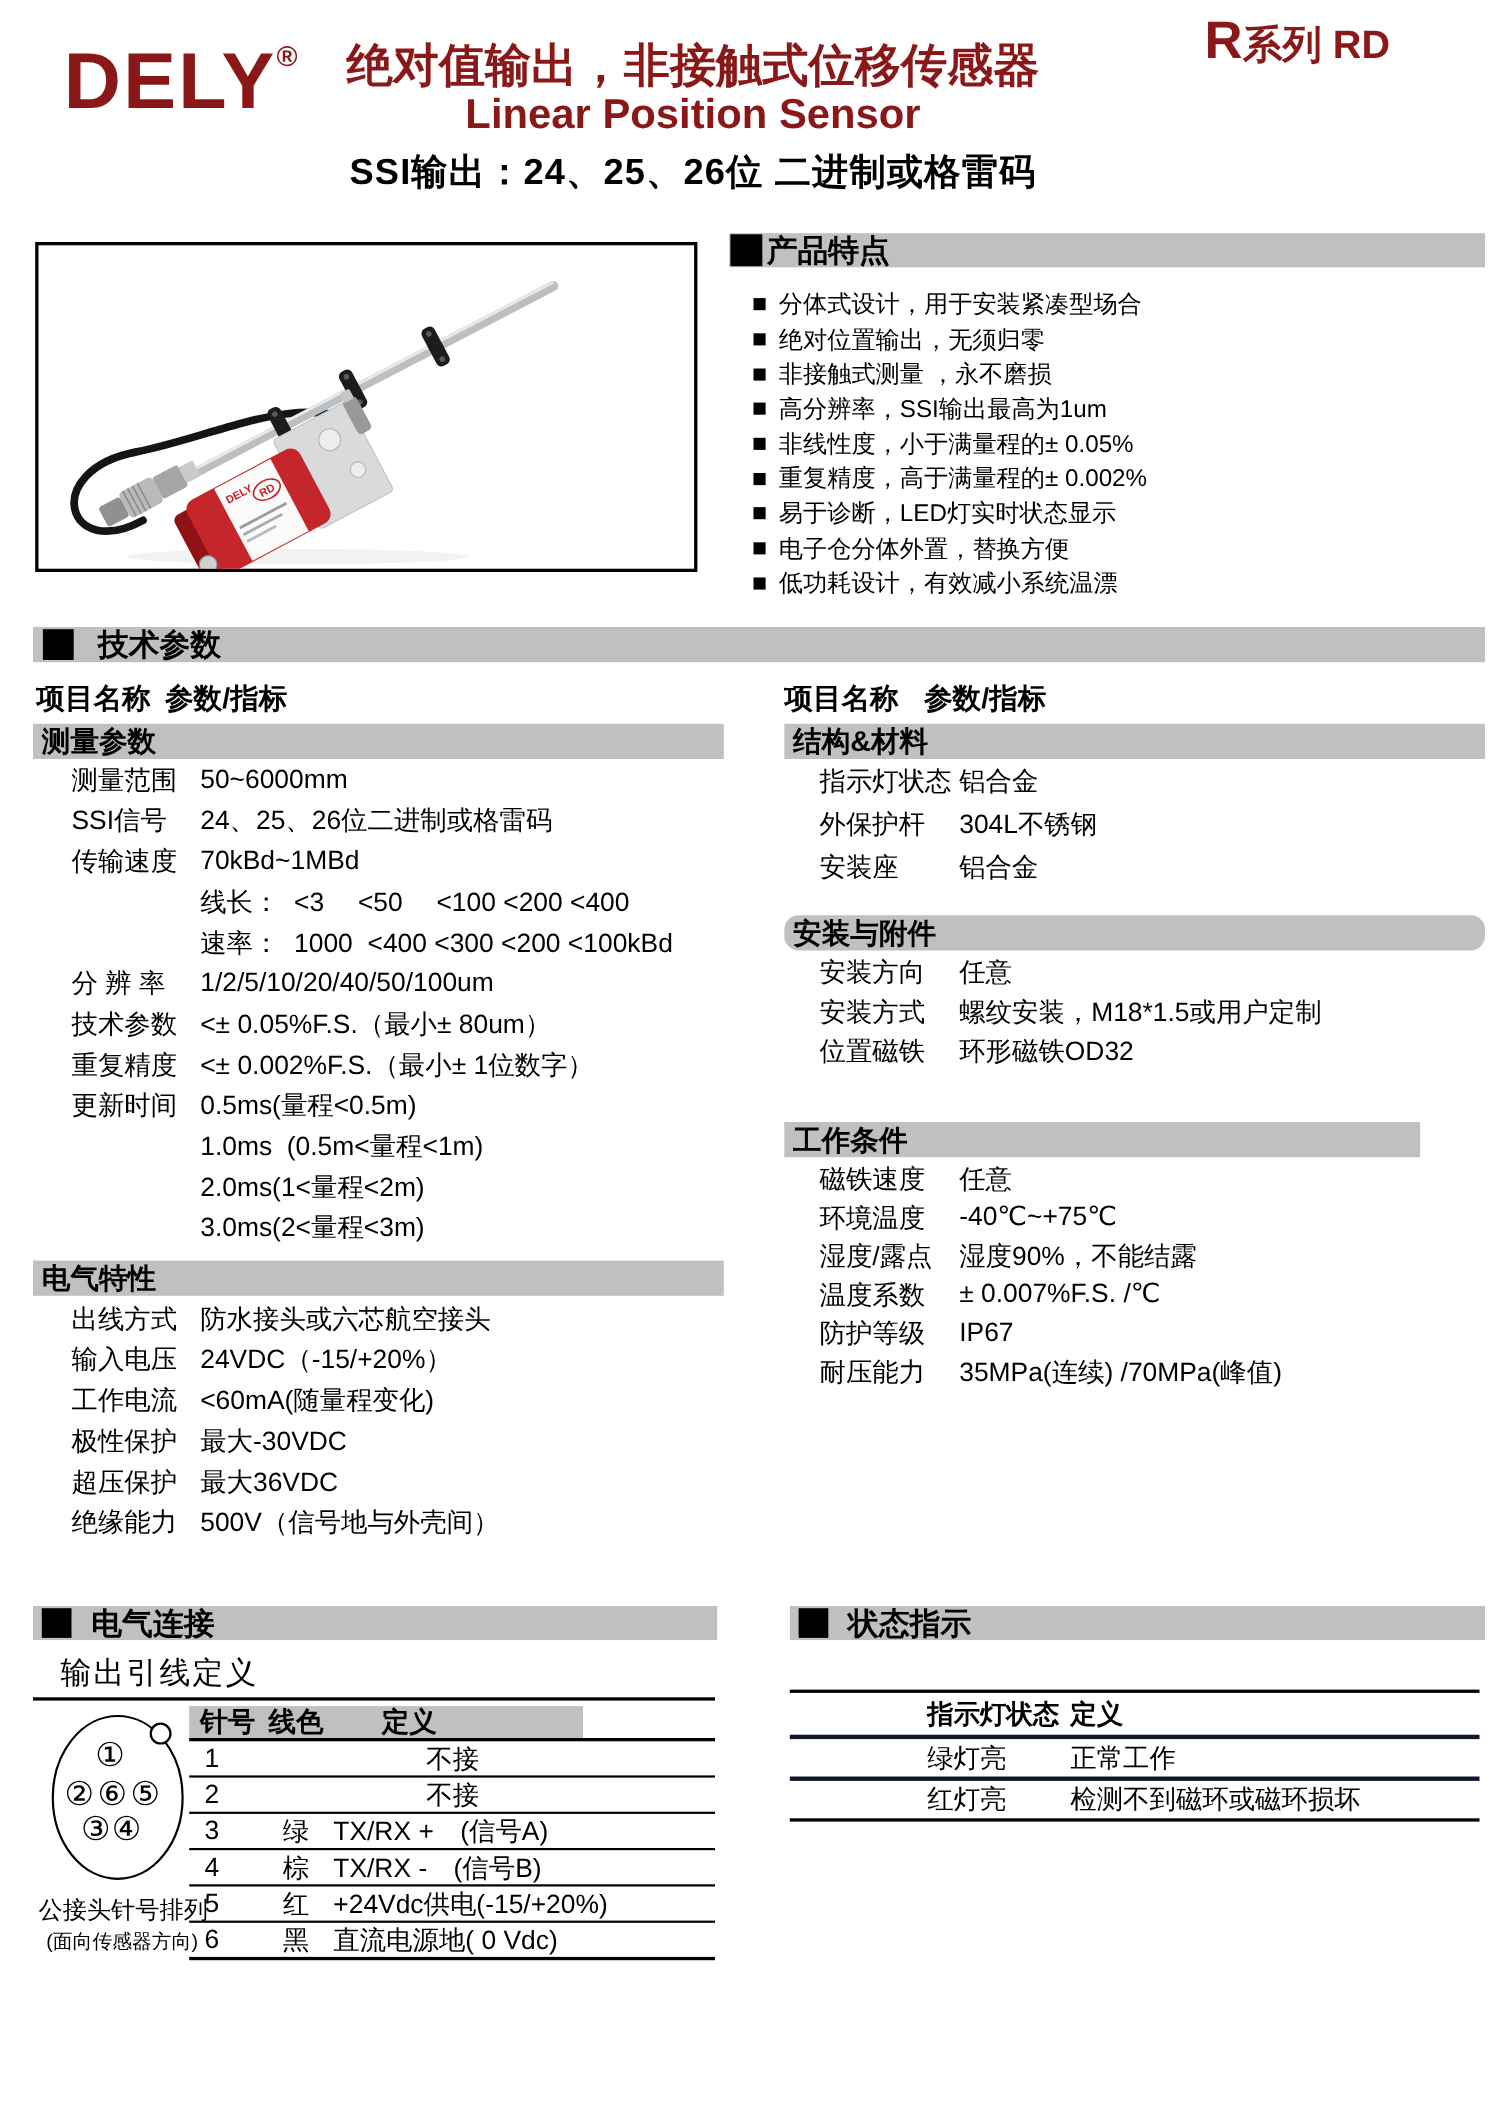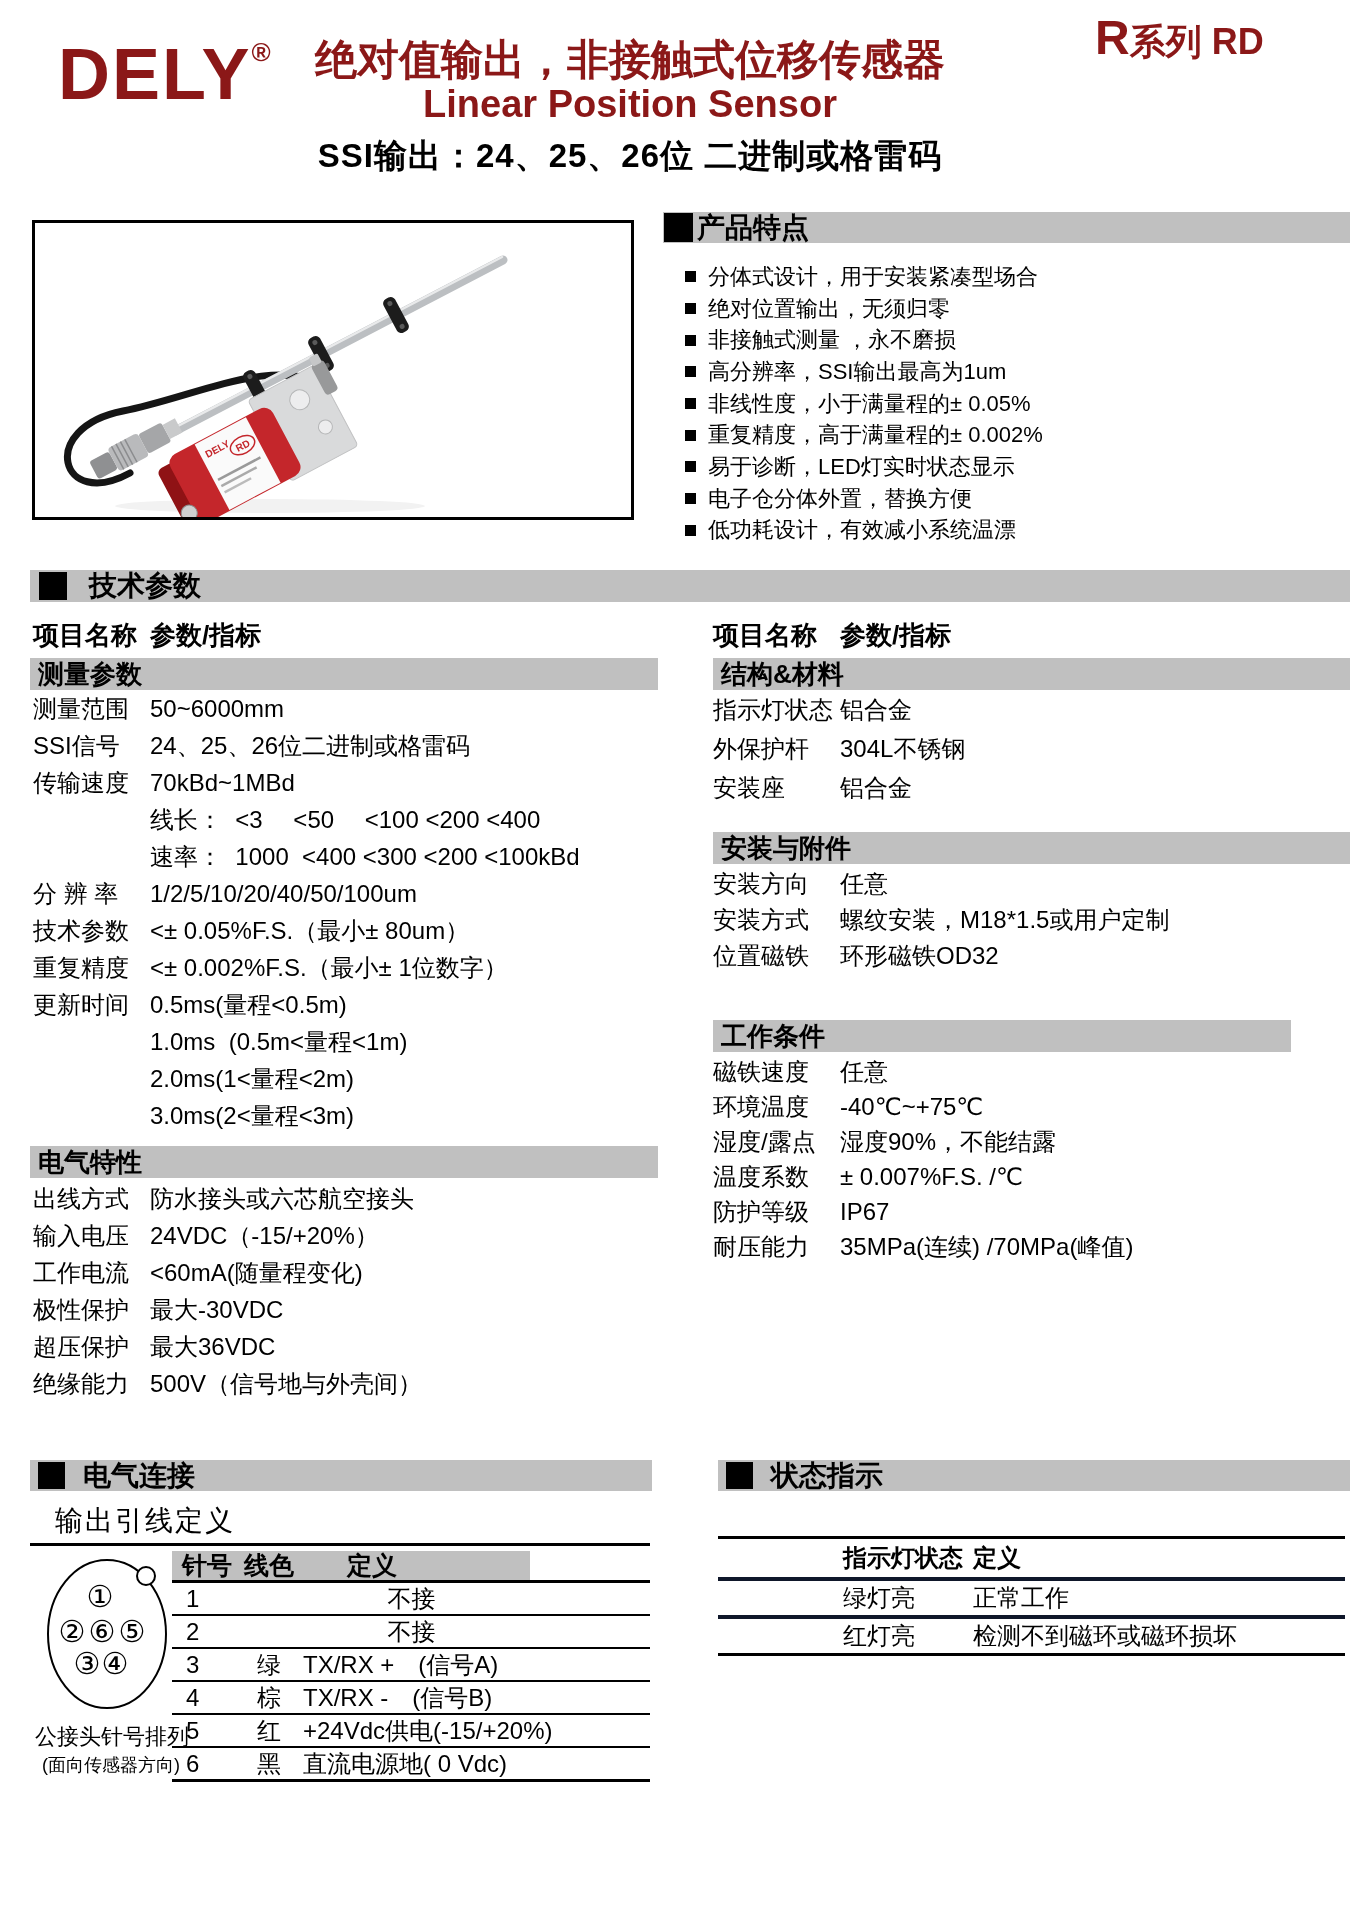--- a/index.html
+++ b/index.html
@@ -34,21 +34,21 @@
   .tech-band{left:30px;top:570px;width:1320px;height:32px;font-size:28px;}
   .tech-band .bsq{width:28px;height:28px;margin:0 22px 0 9px;}
 
   .colhead{font-weight:bold;font-size:26px;display:flex;height:34px;align-items:center;}
   .colhead .lbl{flex:0 0 117px;}
   .colhead.r .lbl{flex:0 0 127px;}
 
   .sub-band{height:32px;font-size:26px;padding-left:8px;box-sizing:border-box;}
 
   .rows{display:flex;flex-direction:column;}
-  .trow{display:flex;align-items:center;font-size:24px;}
+  .trow{display:flex;align-items:center;font-size:24px;margin-left:32px;}
   .rows .lbl{flex:0 0 117px;}
   .rows.r .lbl{flex:0 0 127px;}
   .rows .val{flex:1;white-space:pre;}
 
   #meas-rows .trow{height:37px;}
   #elec-rows .trow{height:37px;}
   #struct-rows .trow{height:39px;}
   #mount-rows .trow{height:36px;}
   #work-rows .trow{height:35px;}
 
@@ -305,21 +305,21 @@
     <div class="trow">
         <span class="lbl">外保护杆</span>
         <span class="val">304L不锈钢</span>
       </div>
     <div class="trow">
         <span class="lbl">安装座</span>
         <span class="val">铝合金</span>
       </div>
   </div>
 
-  <div class="abs band sub-band" style="left:713px;top:832px;width:637px;">安装与附件</div>
+  <div class="abs band sub-band" style="left:713px;top:832px;width:637px;border-radius:13px;">安装与附件</div>
   <div class="abs rows r" id="mount-rows" style="left:713px;top:866px;width:637px;">
     <div class="trow">
         <span class="lbl">安装方向</span>
         <span class="val">任意</span>
       </div>
     <div class="trow">
         <span class="lbl">安装方式</span>
         <span class="val">螺纹安装，M18*1.5或用户定制</span>
       </div>
     <div class="trow">

